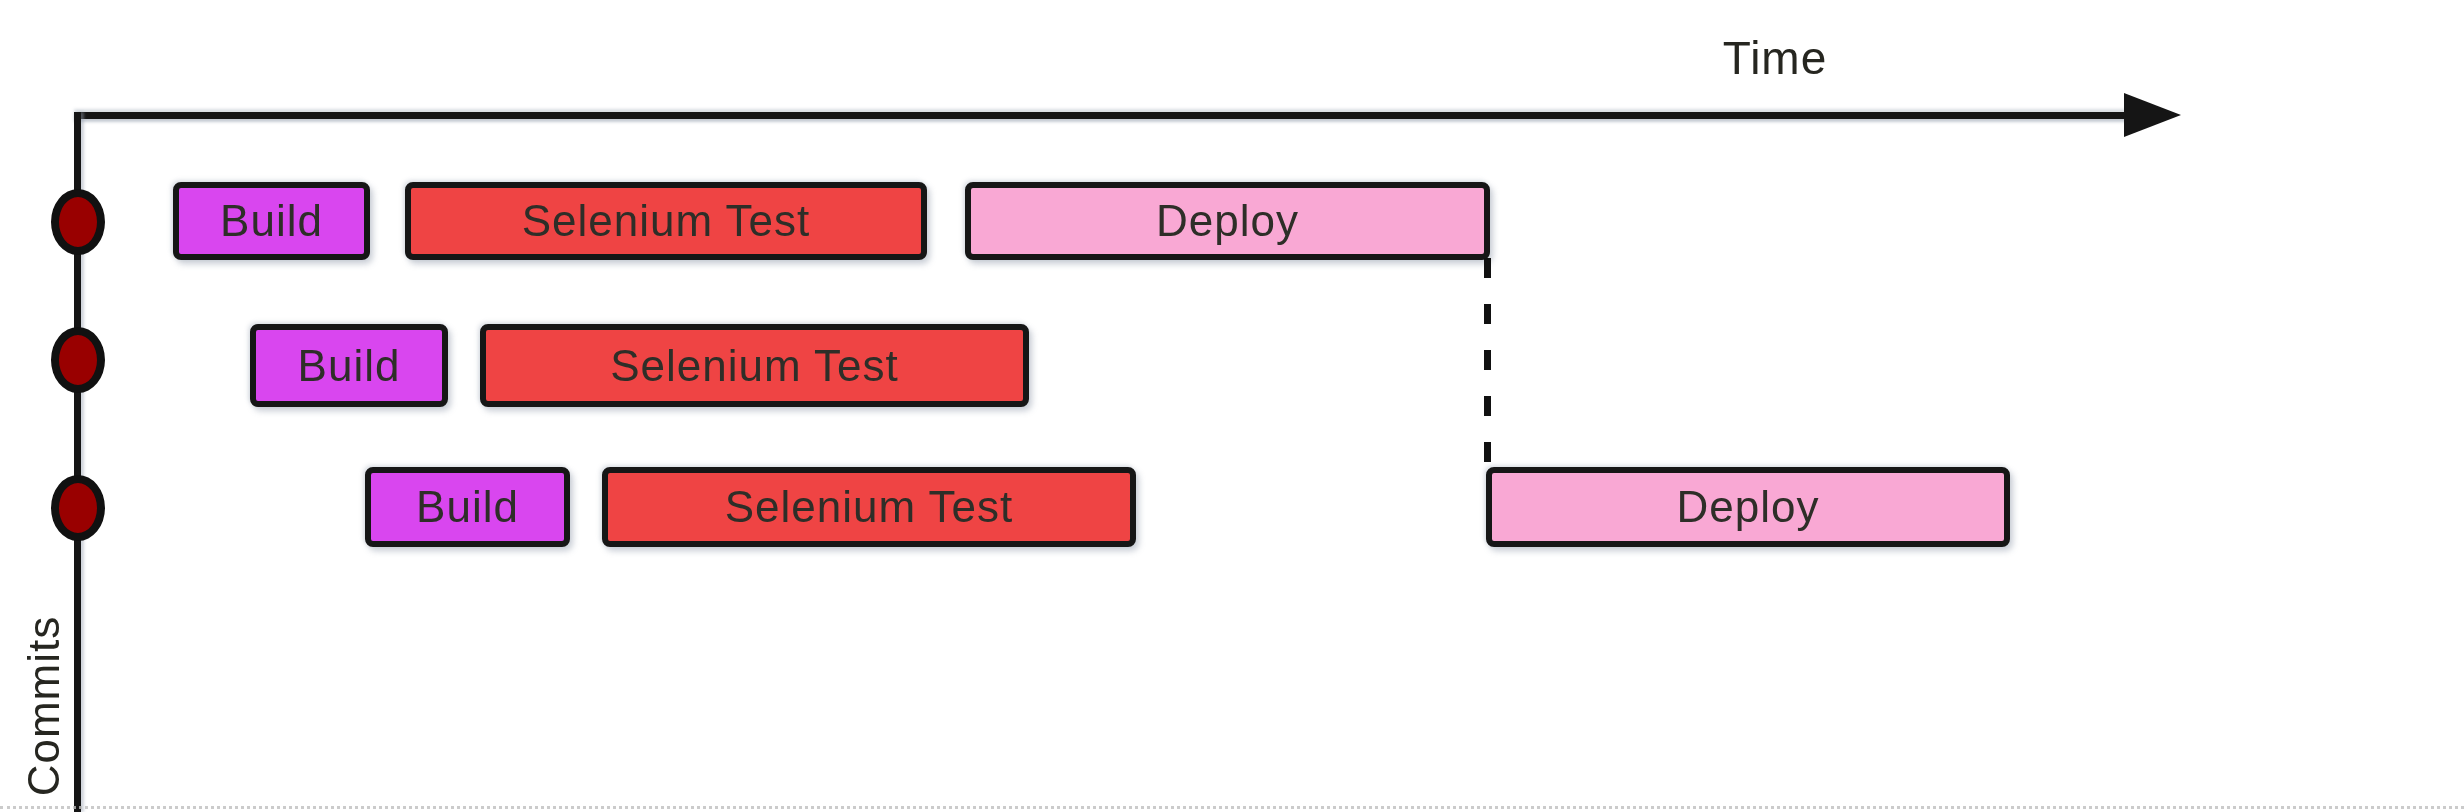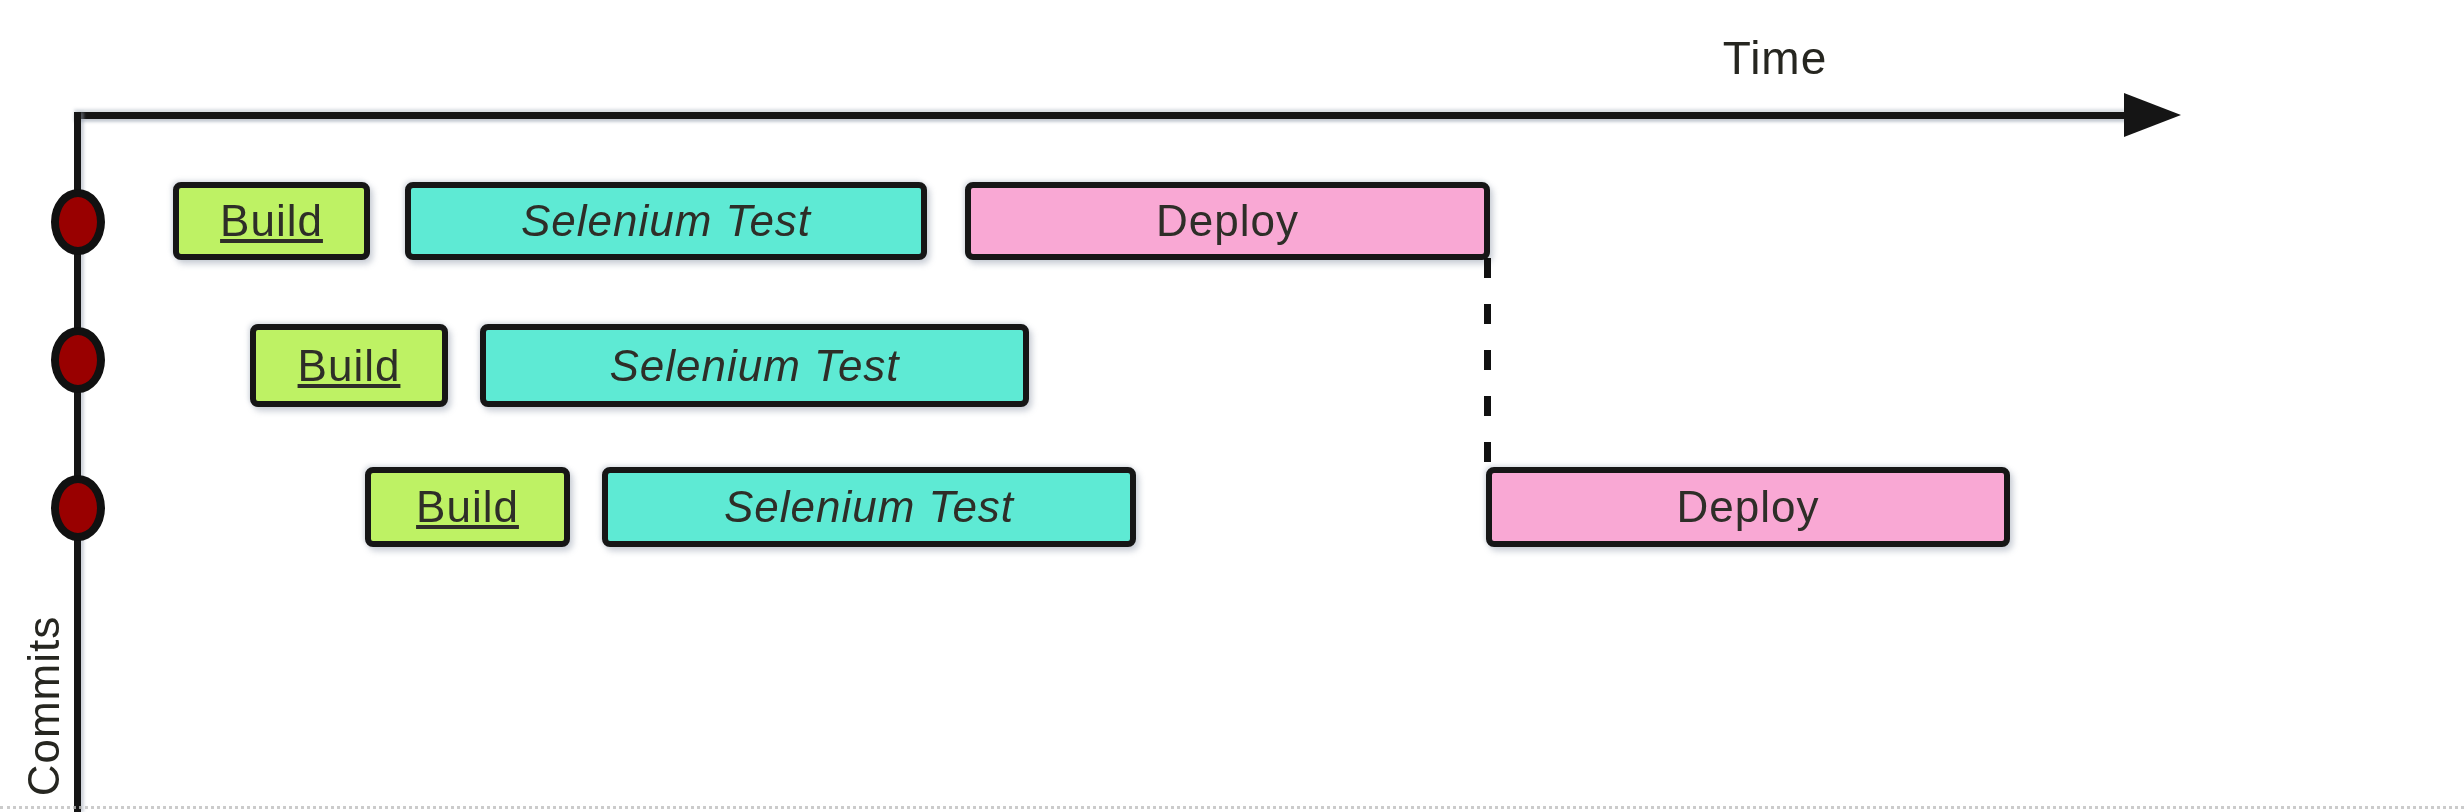--- a/index.html
+++ b/index.html
@@ -88,22 +88,22 @@
     border-radius: 8px;
     display: flex;
     align-items: center;
     justify-content: center;
     font-size: 44px;
     letter-spacing: 1px;
     color: #2e2e28;
     box-shadow: 3px 4px 6px rgba(120,132,152,0.40), -2px -2px 4px rgba(150,160,175,0.30);
     white-space: nowrap;
   }
-  .stage.build  { background: #bef264; text-decoration: underline; }
-  .stage.test   { background: #5eead4; font-style: italic; }
+  .stage.build  { background: #d946ef; }
+  .stage.test   { background: #ef4444; }
   .stage.deploy { background: #f9a8d4; }
 
   
   .r1 { top: 182px; height: 78px; }
   .r1.b  { left: 173px;  width: 197px; }
   .r1.t  { left: 405px;  width: 522px; }
   .r1.d  { left: 965px;  width: 525px; }
   
   .r2 { top: 324px; height: 83px; }
   .r2.b  { left: 250px;  width: 198px; }

